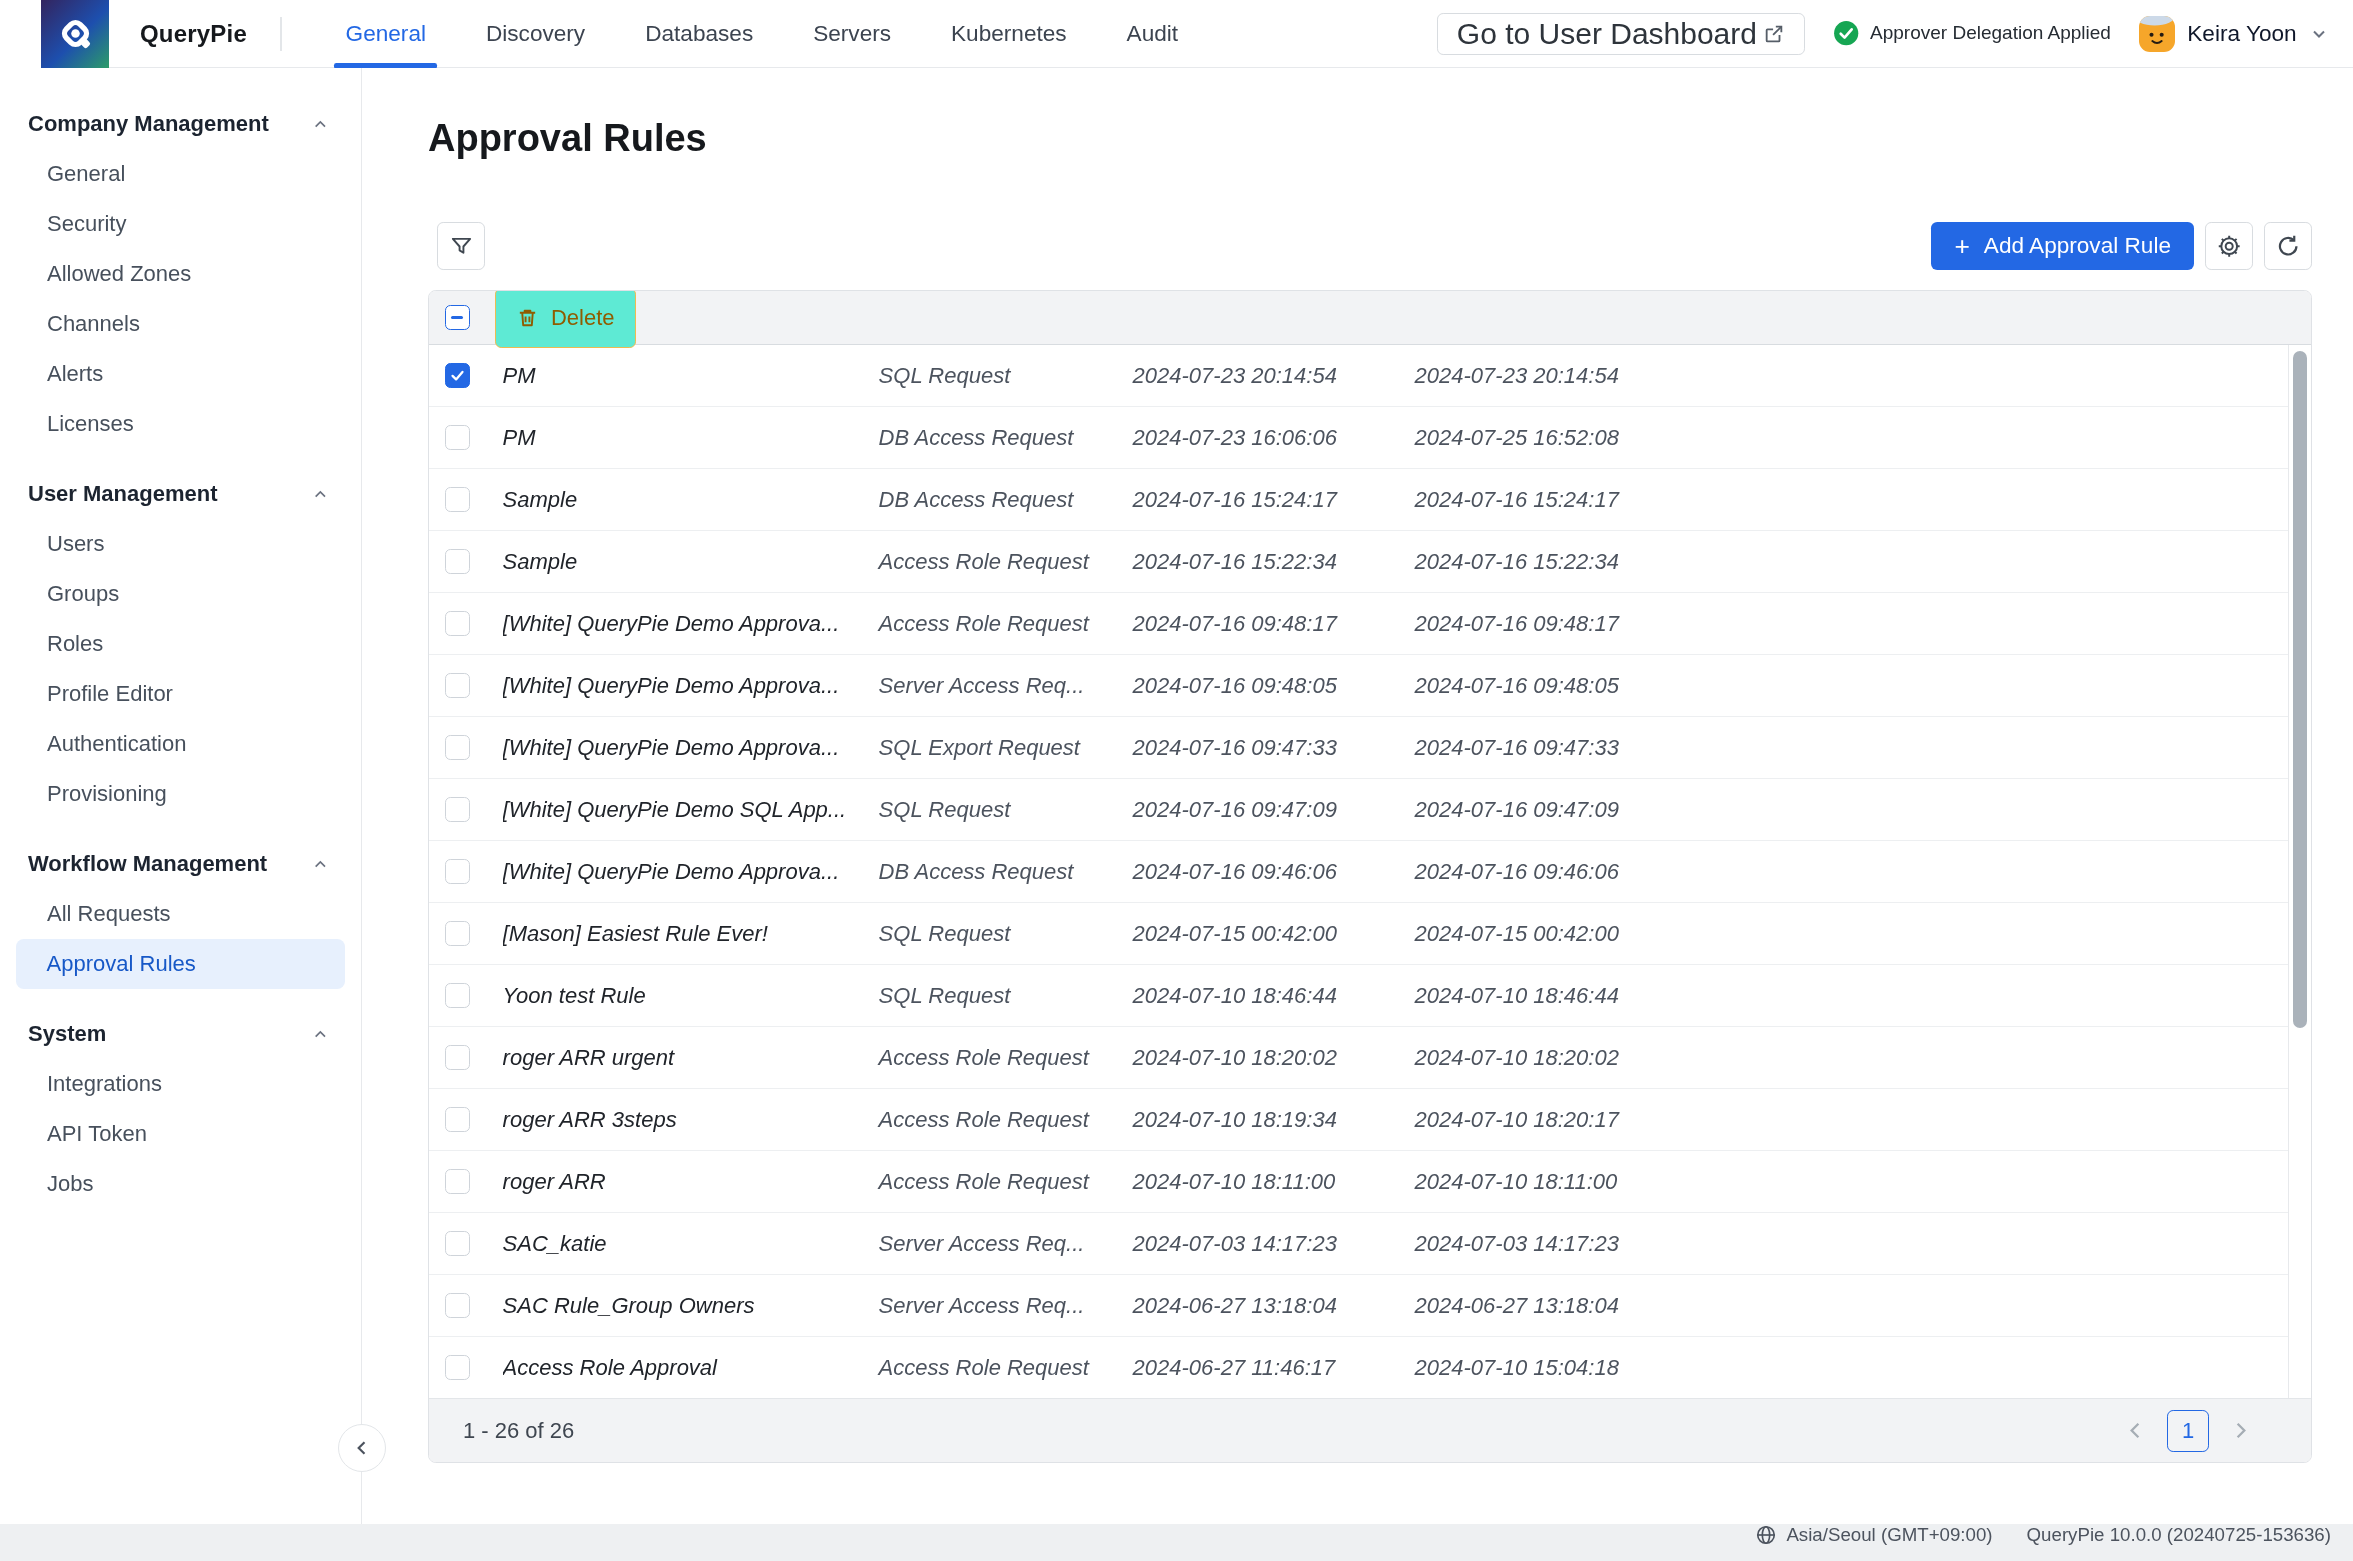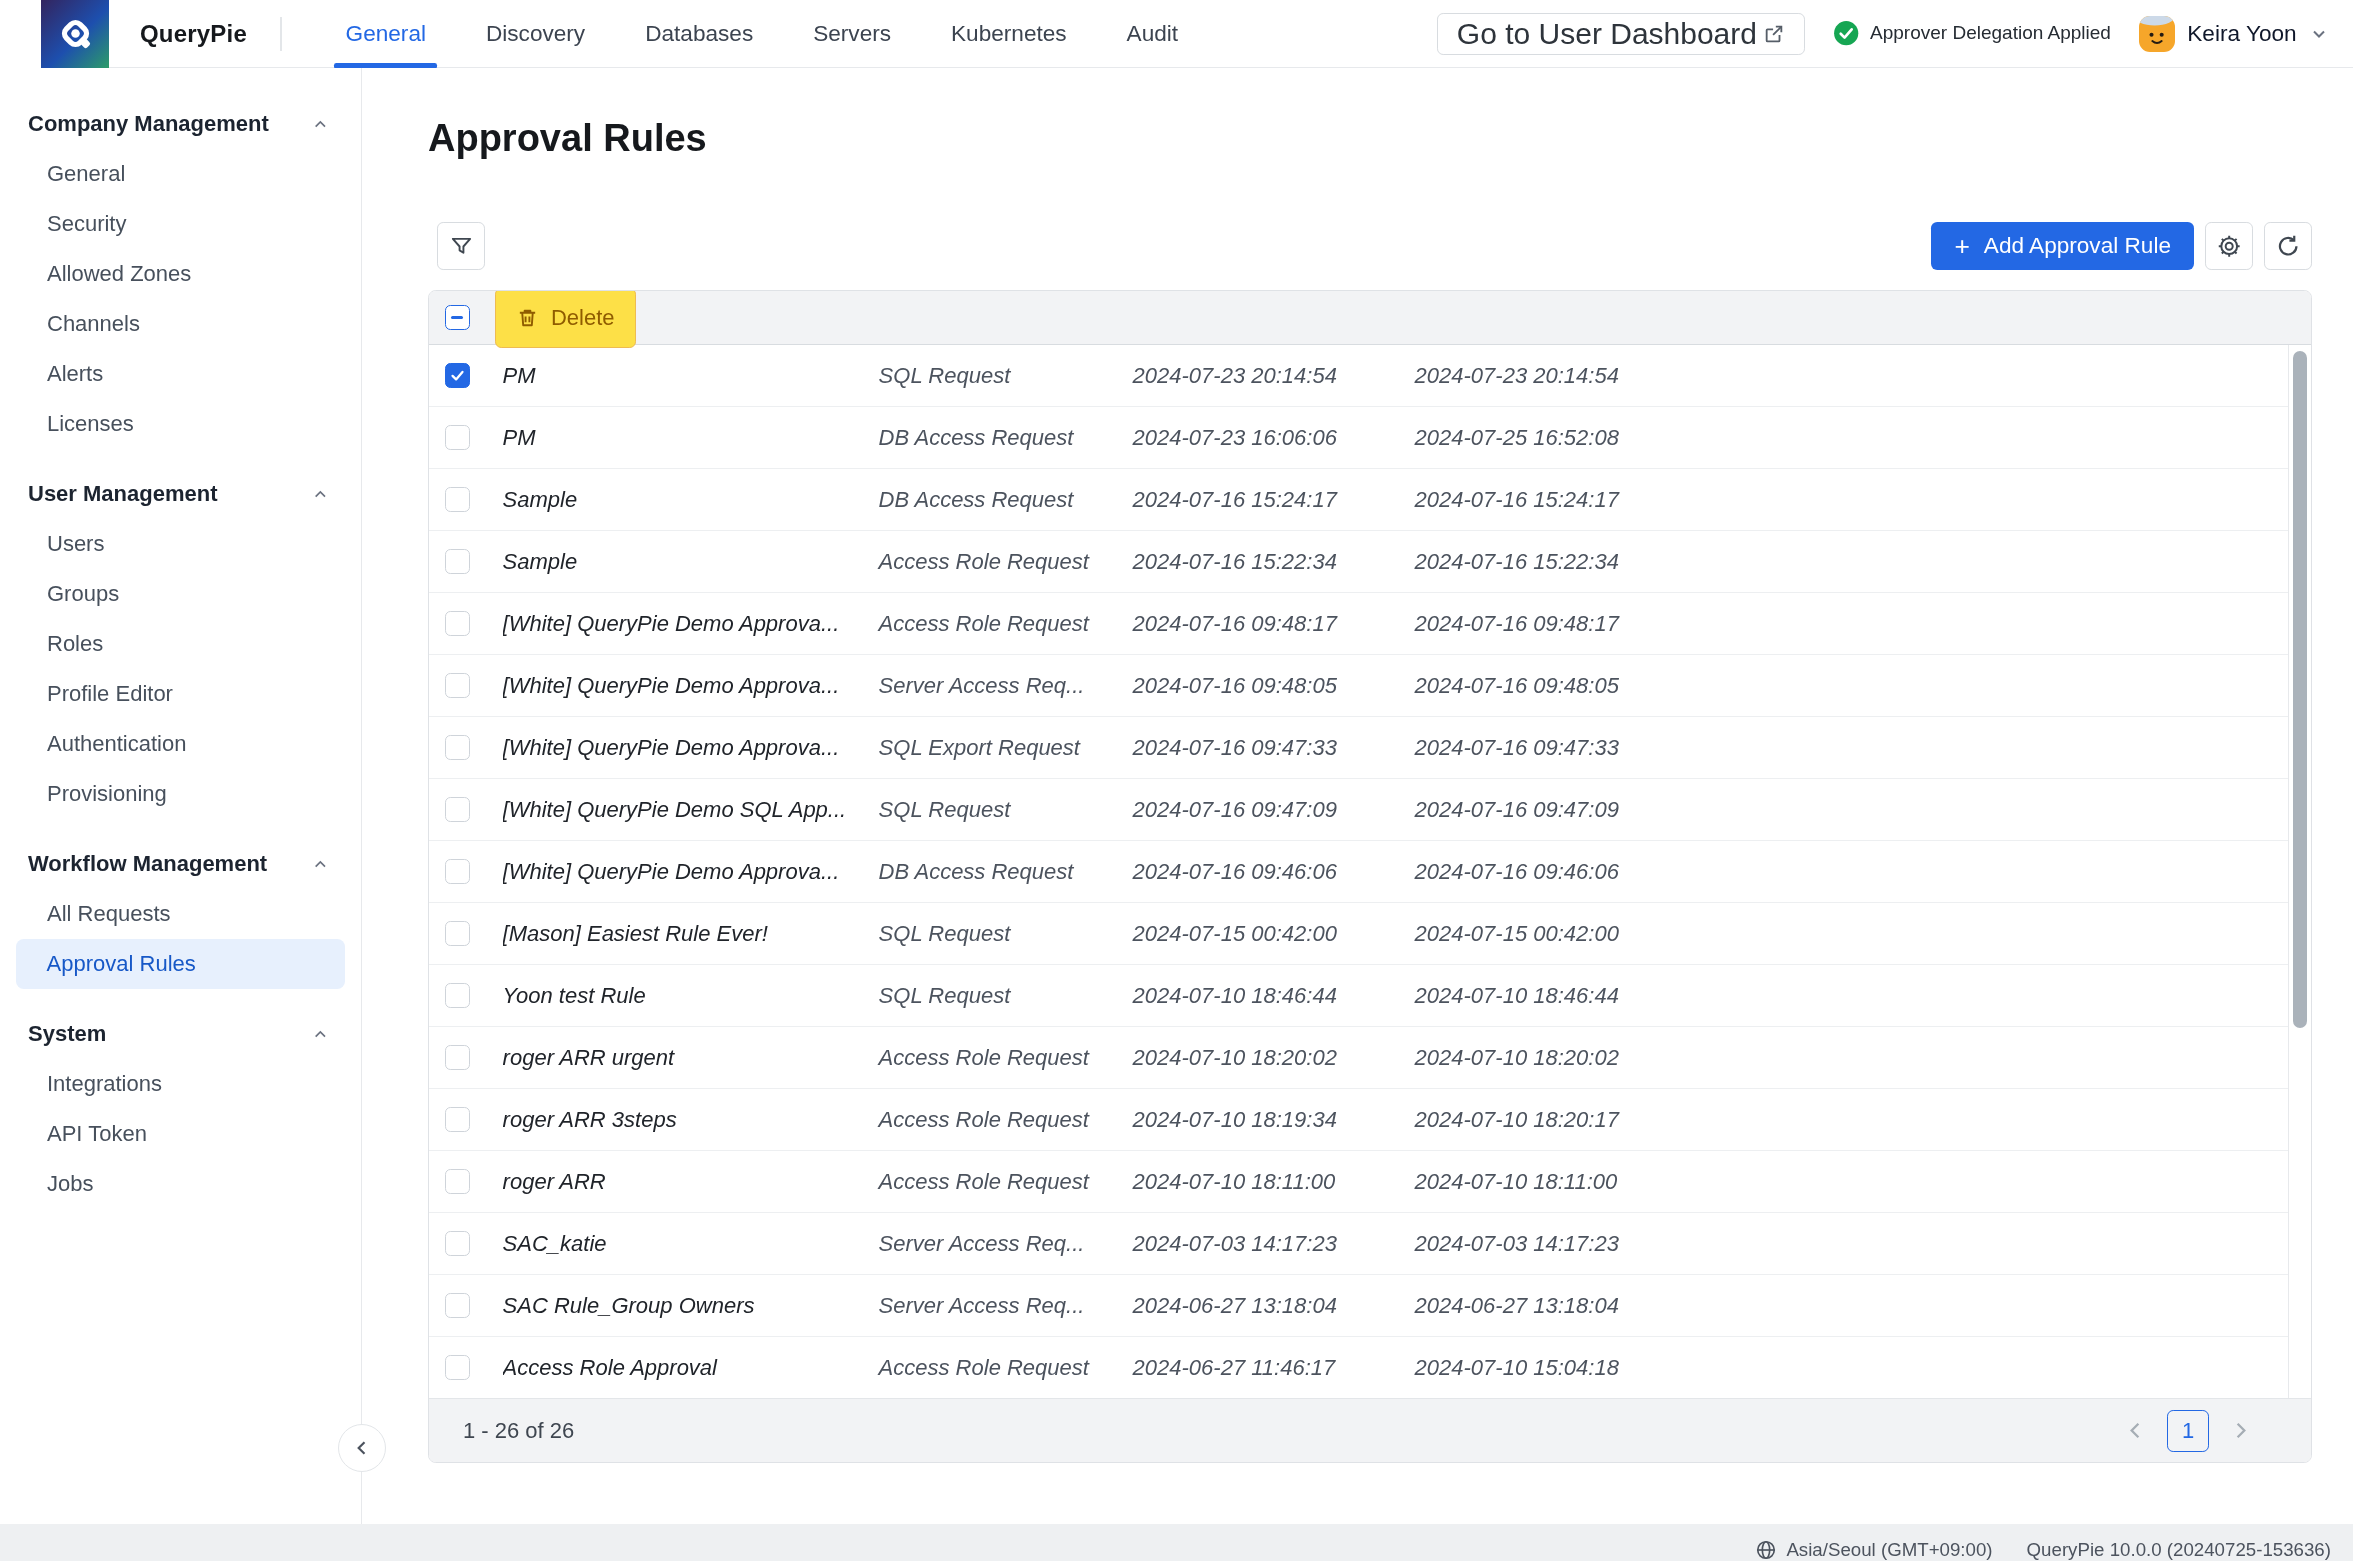--- a/index.html
+++ b/index.html
@@ -43,38 +43,38 @@
   .search-input::placeholder { color:#9aa1a9; }
   .filter-btn { width:48px; height:48px; margin-left:9.3px; border:1.6px solid #d8dce0; border-radius:6.2px; background:#fff; display:flex; align-items:center; justify-content:center; cursor:pointer; }
   .filter-right { margin-left:auto; margin-right:42px; display:flex; align-items:center; gap:11px; }
   .add-btn { height:48px; padding:0 23px; background:#2368e4; color:#fff; border:none; border-radius:6.2px; font-size:22.6px; display:flex; align-items:center; gap:14px; cursor:pointer; font-family:"Liberation Sans",sans-serif; }
   .add-btn .plus { font-size:26.4px; font-weight:400; line-height:1; }
   .icon-btn { width:48px; height:48px; border:1.6px solid #d8dce0; border-radius:6.2px; background:#fff; display:flex; align-items:center; justify-content:center; cursor:pointer; }
 
   
   .card { margin:20px 42px 0 66px; width:1884px; border:1.6px solid #dfe2e6; border-radius:7.8px; overflow:hidden; background:#fff; }
   .bulk-bar { height:54px; background:#f2f3f5; border-bottom:1.6px solid #d8dce0; display:flex; align-items:center; padding-left:15.6px; }
-  .delete-btn { margin-left:25px; height:60px; padding:0 20px; display:flex; align-items:center; gap:12.4px; background:#fde047; border:1.6px solid #eebb51; border-radius:6.2px; font-size:22px; color:#8f5c00; cursor:pointer; font-family:"Liberation Sans",sans-serif; }
+  .delete-btn { margin-left:25px; height:60px; padding:0 20px; display:flex; align-items:center; gap:12.4px; background:#5eead4; border:1.6px solid #eebb51; border-radius:6.2px; font-size:22px; color:#8f5c00; cursor:pointer; font-family:"Liberation Sans",sans-serif; }
   .tbody { height:1053px; overflow:hidden; position:relative; }
   .trow { display:grid; grid-template-columns:58px 376px 254px 282px 1fr; align-items:center; height:62px; padding-left:15.6px; border-bottom:1.6px solid #edeff1; font-size:22px; cursor:pointer;font-style:italic; }
   .cell-name { color:#20242a; white-space:nowrap; overflow:hidden; }
   .cell-dim { color:#4c535e; white-space:nowrap; }
   .cb { width:25px; height:25px; border:1.6px solid #cfd4da; border-radius:5.4px; background:#fff; display:flex; align-items:center; justify-content:center; cursor:pointer; }
   .cb.checked { background:#2368e4; border-color:#2368e4; }
   .cb.indeterminate { border-color:#2368e4; }
   .cb .dash { width:12.4px; height:3.1px; background:#2368e4; border-radius:1.6px; }
   .scroll-gutter { position:absolute; top:0; right:0; width:23px; height:100%; border-left:1.6px solid #e7e9ec; background:#fff; }
   .scroll-thumb { position:absolute; top:6.2px; right:3.9px; width:14px; height:677px; border-radius:7px; background:#aab2ba; }
   .tfoot { height:64px; background:#f2f3f5; border-top:1.6px solid #e3e6e9; display:flex; align-items:center; padding:0 34px; font-size:22px; color:#3f4650; }
   .pager { margin-left:auto; display:flex; align-items:center; gap:20px; padding-right:25px; }
   .page-box { width:42px; height:42px; border:1.6px solid #2368e4; border-radius:6.2px; color:#2368e4; font-size:22px; display:flex; align-items:center; justify-content:center; cursor:pointer; }
   .pg-arrow { display:flex; align-items:center; cursor:pointer; }
 
   
-  .statusbar { height:37px; background:#eef0f2; display:flex; align-items:flex-end; justify-content:flex-end; gap:34px; padding-right:23px; font-size:18.7px; color:#4c535e; }
+  .statusbar { height:37px; background:#eef0f2; display:flex; align-items:flex-start; justify-content:flex-end; gap:34px; padding-right:23px; font-size:18.7px; color:#4c535e; }
   .tz { display:flex; align-items:center; gap:9.3px; }
 </style>
 </head>
 <body>
 
 <header class="topnav">
   <div class="logo-box">
     <svg width="47" height="47" viewBox="0 0 88 88">
       <rect x="26" y="26" width="36" height="36" rx="12" fill="none" stroke="#ffffff" stroke-width="10" transform="rotate(45 44 44)"></rect>
       <circle cx="44" cy="44" r="8" fill="#ffffff"></circle>

